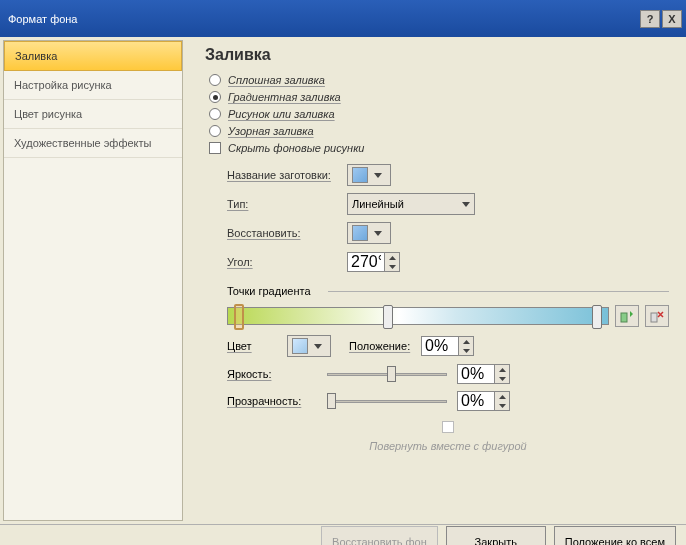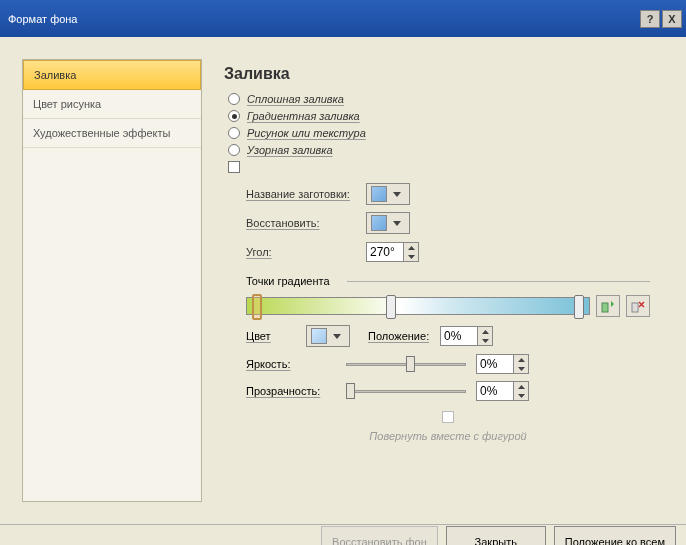--- a/index.html
+++ b/index.html
@@ -3,21 +3,21 @@
 <meta charset="utf-8">
 <style>
 * { box-sizing: border-box; margin: 0; padding: 0; font-family: Tahoma, Arial, sans-serif; font-size: 11px; }
 body { background: #ece9d8; width: 686px; height: 545px; overflow: hidden; }
 
 .titlebar { background: linear-gradient(to bottom, #2a5fb8, #1a4a9e); color: white; height: 37px; display: flex; align-items: center; padding: 0 4px 0 8px; font-size: 13px; }
 .titlebar-text { flex: 1; }
 .titlebar-btns { display: flex; gap: 2px; }
 .titlebar-btn { width: 20px; height: 18px; background: #d4d0c8; border: 1px solid #808080; display: flex; align-items: center; justify-content: center; font-weight: bold; color: #333; cursor: pointer; font-size: 11px; }
 
-.body-area { display: flex; height: calc(100% - 24px - 34px); padding: 22px; gap: 8px; justify-content: space-between; }
+.body-area { display: flex; height: calc(100% - 24px - 34px); padding: 3px; gap: 8px; justify-content: space-between; }
 .sidebar { width: 180px; background: #f5f3ea; border: 1px solid #b8b4a0; }
 .sidebar-item { padding: 8px 10px; color: #555; cursor: pointer; border-bottom: 1px solid #e0ddd0; }
 .sidebar-item.active { background: linear-gradient(to bottom, #ffe18a, #ffc93c); color: #333; font-weight: normal; border: 1px solid #d6a93f; }
 
 .main { flex: 1; padding: 6px 14px; overflow: auto; }
 .main h2 { font-size: 16px; font-weight: bold; color: #333; margin-bottom: 10px; }
 
 .radio-row, .check-row { display: flex; align-items: center; gap: 7px; margin: 5px 0 5px 4px; color: #333; font-style: italic; }
 .radio { width: 12px; height: 12px; border-radius: 50%; border: 1px solid #777; background: #fff; display: inline-flex; align-items: center; justify-content: center; }
 .radio.checked::after { content: ""; width: 5px; height: 5px; border-radius: 50%; background: #333; }
@@ -30,21 +30,21 @@
 .form-label { width: 120px; color: #333; }
 .hr-row { display: flex; align-items: center; gap: 17px; margin: 12px 0 6px 0; }
 .hr-row .line { flex: 1; height: 1px; background: #b0b0b0; }
 
 .dropdown { background: #e8e4d8; border: 1px solid #888; height: 22px; display: inline-flex; align-items: center; padding: 0 4px; gap: 6px; }
 .dropdown .caret { width: 0; height: 0; border-left: 4px solid transparent; border-right: 4px solid transparent; border-top: 5px solid #444; }
 .swatch { width: 16px; height: 16px; background: linear-gradient(135deg, #9ec8f0, #6fa8dc); border: 1px solid #888; }
 .swatch.paint { background: linear-gradient(135deg, #d0e8ff, #a0c8e8); position: relative; }
 
 .spinner { display: inline-flex; border: 1px solid #888; height: 20px; background: #fff; }
-.spinner input { border: none; width: 36px; padding: 0 3px; font-size: 12px; outline: none; background: #fff; }
+.spinner input { border: none; width: 36px; padding: 0 3px; font-size: 16px; outline: none; background: #fff; }
 .spin-btns { display: flex; flex-direction: column; background: #e8e4d8; border-left: 1px solid #888; }
 .spin-btn { width: 14px; height: 9px; display: flex; align-items: center; justify-content: center; cursor: pointer; }
 .spin-btn svg { display: block; }
 
 .gradient-bar-row { display: flex; align-items: center; gap: 6px; margin: 8px 0; }
 .gradient-track { flex: 1; height: 18px; border: 1px solid #888; background: linear-gradient(to right, #b8d850, #d8e8a0 20%, #ffffff 45%, #d0e8f0 60%, #78c0d8 100%); position: relative; }
 .gstop { position: absolute; top: -4px; width: 10px; height: 26px; border: 2px solid #c0904a; background: rgba(255,200,120,0.3); margin-left: -5px; border-radius: 2px; }
 .gstop.plain { border: 1px solid #777; background: #eee; top: -3px; height: 24px; }
 .icon-btn { width: 24px; height: 22px; background: #e8e4d8; border: 1px solid #999; display: flex; align-items: center; justify-content: center; cursor: pointer; }
 
@@ -65,56 +65,65 @@
   <span class="titlebar-text">Формат фона</span>
   <div class="titlebar-btns">
     <div class="titlebar-btn">?</div>
     <div class="titlebar-btn">X</div>
   </div>
 </div>
 
 <div class="body-area">
   <div class="sidebar">
     <div class="sidebar-item active"><span>Заливка</span></div>
+    <div class="sidebar-item"><span>Настройка рисунка</span></div>
     <div class="sidebar-item"><span>Цвет рисунка</span></div>
     <div class="sidebar-item"><span>Художественные эффекты</span></div>
   </div>
 
   <div class="main">
     <h2>Заливка</h2>
 
     <div class="radio-row">
       <span class="radio"></span>
       <span class="underline">Сплошная заливка</span>
     </div>
     <div class="radio-row">
       <span class="radio checked"></span>
       <span class="underline">Градиентная заливка</span>
     </div>
     <div class="radio-row">
       <span class="radio"></span>
-      <span class="underline">Рисунок или текстура</span>
+      <span class="underline">Рисунок или заливка</span>
     </div>
     <div class="radio-row">
       <span class="radio"></span>
       <span class="underline">Узорная заливка</span>
     </div>
     <div class="check-row">
       <span class="checkbox"></span>
+      <span>Скрыть фоновые рисунки</span>
     </div>
 
     <div class="form-area">
       <div class="form-row">
         <span class="form-label underline">Название заготовки:</span>
         <div class="dropdown" style="width:44px;">
           <span class="swatch"></span>
           <span class="caret"></span>
         </div>
       </div>
 
+      <div class="form-row">
+        <span class="form-label underline">Тип:</span>
+        <div class="dropdown" style="width:128px;">
+          <span style="flex:1">Линейный</span>
+          <span class="caret"></span>
+        </div>
+      </div>
 
       <div class="form-row">
         <span class="form-label underline">Восстановить:</span>
         <div class="dropdown" style="width:44px;">
           <span class="swatch"></span>
           <span class="caret"></span>
         </div>
       </div>
 
       <div class="form-row">

